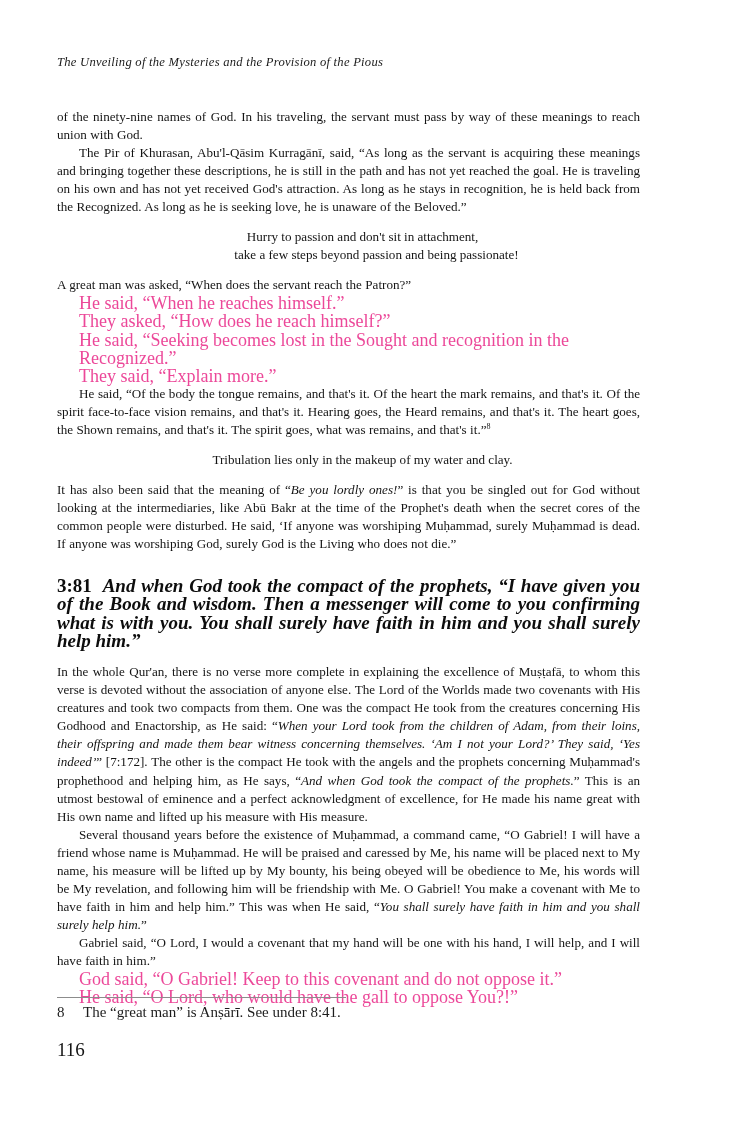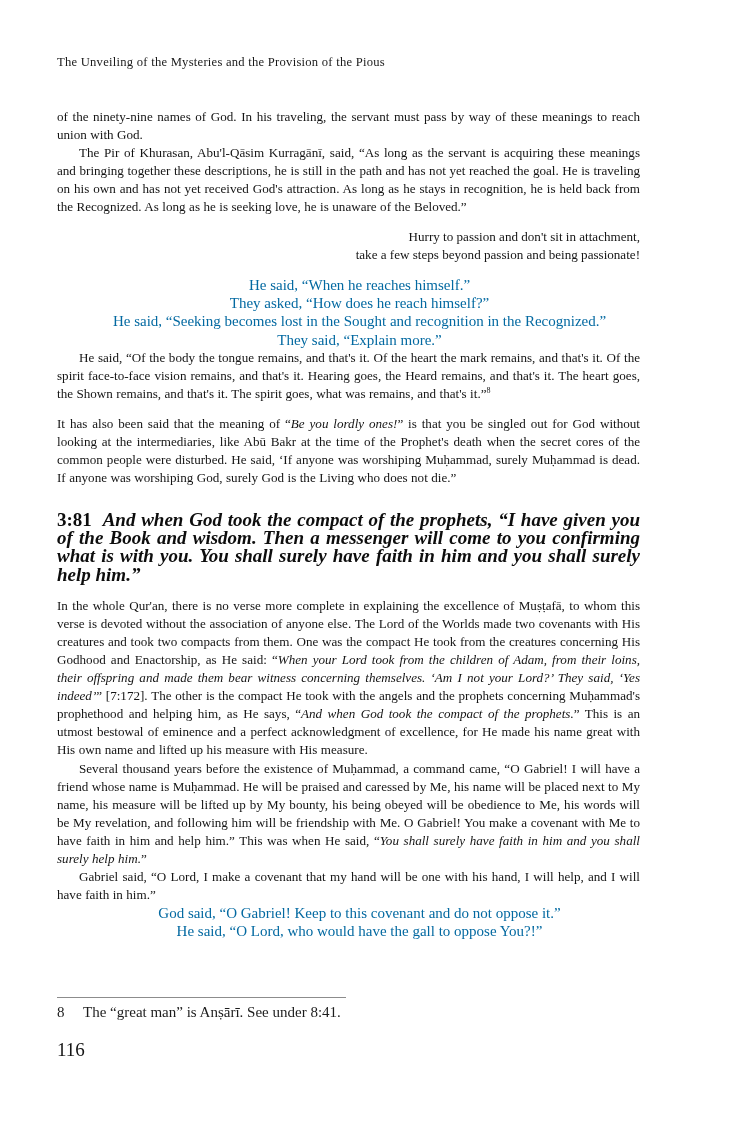--- a/index.html
+++ b/index.html
@@ -21,20 +21,21 @@
   }
   .content {
     position: absolute;
     left: 57px;
     top: 55px;
     width: 583px;
   }
 
   
   .running-head {
+    font-style: italic;
     font-size: 12.6px;
     letter-spacing: 0.25px;
     color: #1a1a1a;
     margin: 0 0 38px 0;
     white-space: nowrap;
   }
 
   
   .para {
     font-size: 13.1px;
@@ -47,38 +48,38 @@
   }
   .para.indent {
     text-indent: 22px;
   }
   .para.flush {
     text-indent: 0;
     font-family: Liberation Serif, serif;
   }
   
   .dlg {
-    font-size: 15px;
+    font-size: 18px;
     line-height: 18.05px;
     margin: 0;
     padding-left: 22px;
-    text-align: center;
-    color: #0369a1;
+    text-align: left;
+    color: #ec4899;
   }
 
   
   .poem {
     margin: 12px 0 12px 0;
   }
   .poem-line {
     font-size: 13.1px;
     line-height: 18.05px;
     margin: 0;
     padding-left: 28px;
-    text-align: right;
+    text-align: center;
     color: #141414;
   }
   .poem-line.second {
     padding-left: 56px;
   }
 
   
   .verse-block {
     margin: 13px 0 13px 0;
     font-weight: bold;
@@ -148,41 +149,43 @@
 
     <p class="para flush">of the ninety-nine names of God.  In his traveling, the servant must pass by way of these meanings to reach union with God.</p>
 
     <p class="para indent">The Pir of Khurasan, Abu'l-Qāsim Kurragānī, said, “As long as the servant is acquiring these meanings and bringing together these descriptions, he is still in the path and has not yet reached the goal.  He is traveling on his own and has not yet received God's attraction.  As long as he stays in recognition, he is held back from the Recognized.  As long as he is seeking love, he is unaware of the Beloved.”</p>
 
     <div class="poem">
       <p class="poem-line">Hurry to passion and don't sit in attachment,</p>
       <p class="poem-line second">take a few steps beyond passion and being passionate!</p>
     </div>
 
+    <p class="para flush">A great man was asked, “When does the servant reach the Patron?”</p>
     <p class="dlg">He said, “When he reaches himself.”</p>
     <p class="dlg">They asked, “How does he reach himself?”</p>
     <p class="dlg">He said, “Seeking becomes lost in the Sought and recognition in the Recognized.”</p>
     <p class="dlg">They said, “Explain more.”</p>
 
     <p class="para indent"><span>He said, “Of the body the tongue remains, and that's it.  Of the heart the mark remains, and that's it.  Of the spirit face-to-face vision remains, and that's it.  Hearing goes, the Heard remains, and that's it.  The heart goes, the Shown remains, and that's it.  The spirit goes, what was remains, and that's it.”</span><sup class="fnref">8</sup></p>
 
     <div class="poem">
+      <p class="poem-line">Tribulation lies only in the makeup of my water and clay.</p>
     </div>
 
     <p class="para flush"><span>It has also been said that the meaning of “</span><i class="q">Be you lordly ones!</i><span>” is that you be singled out for God without looking at the intermediaries, like Abū Bakr at the time of the Prophet's death when the secret cores of the common people were disturbed.  He said, ‘If anyone was worshiping Muḥammad, surely Muḥammad is dead.  If anyone was worshiping God, surely God is the Living who does not die.”</span></p>
 
     <div class="gap-sm"></div>
 
     <div class="verse-block"><span class="verse-ref">3:81</span><span>&nbsp; </span><span>And when God took the compact of the prophets, “I have given you of the Book and wisdom.  Then a messenger will come to you confirming what is with you.  You shall surely have faith in him and you shall surely help him.”</span></div>
 
     <p class="para flush"><span>In the whole Qur'an, there is no verse more complete in explaining the excellence of Muṣṭafā, to whom this verse is devoted without the association of anyone else.  The Lord of the Worlds made two covenants with His creatures and took two compacts from them.  One was the compact He took from the creatures concerning His Godhood and Enactorship, as He said:  “</span><i class="q">When your Lord took from the children of Adam, from their loins, their offspring and made them bear witness concerning themselves.  ‘Am I not your Lord?’  They said, ‘Yes indeed’</i><span>” [7:172].  The other is the compact He took with the angels and the prophets concerning Muḥammad's prophethood and helping him, as He says, “</span><i class="q">And when God took the compact of the prophets.</i><span>”  This is an utmost bestowal of eminence and a perfect acknowledgment of excellence, for He made his name great with His own name and lifted up his measure with His measure.</span></p>
 
     <p class="para indent"><span>Several thousand years before the existence of Muḥammad, a command came, “O Gabriel!  I will have a friend whose name is Muḥammad.  He will be praised and caressed by Me, his name will be placed next to My name, his measure will be lifted up by My bounty, his being obeyed will be obedience to Me, his words will be My revelation, and following him will be friendship with Me.  O Gabriel!  You make a covenant with Me to have faith in him and help him.”  This was when He said, “</span><i class="q">You shall surely have faith in him and you shall surely help him.</i><span>”</span></p>
 
-    <p class="para indent">Gabriel said, “O Lord, I make a covenant that my hand will be one with his hand, I will help, and I will have faith in him.”</p>
+    <p class="para indent">Gabriel said, “O Lord, I would a covenant that my hand will be one with his hand, I will help, and I will have faith in him.”</p>
     <p class="dlg">God said, “O Gabriel!  Keep to this covenant and do not oppose it.”</p>
     <p class="dlg">He said, “O Lord, who would have the gall to oppose You?!”</p>
 
   </div>
 
   <div class="footnote-area">
     <div class="footnote-rule"></div>
     <p class="footnote"><span class="fn-num">8</span><span>The “great man” is Anṣārī.  See under 8:41.</span></p>
   </div>
 

